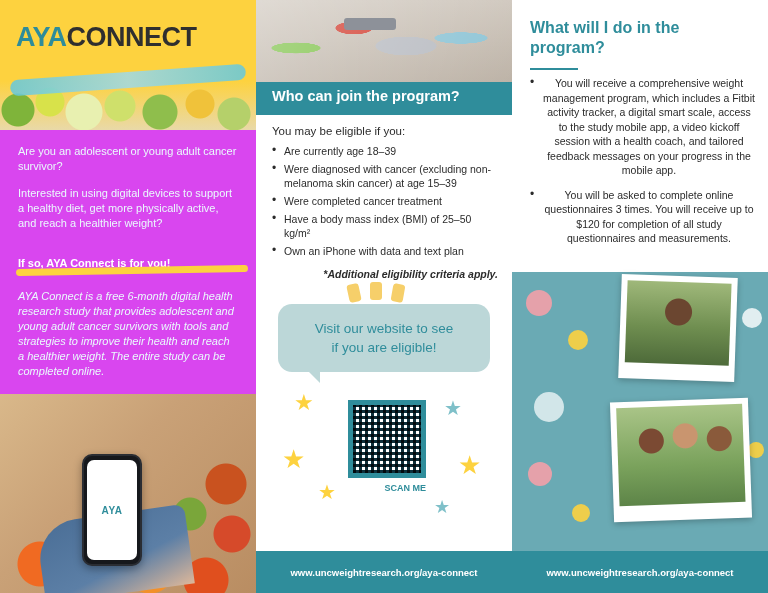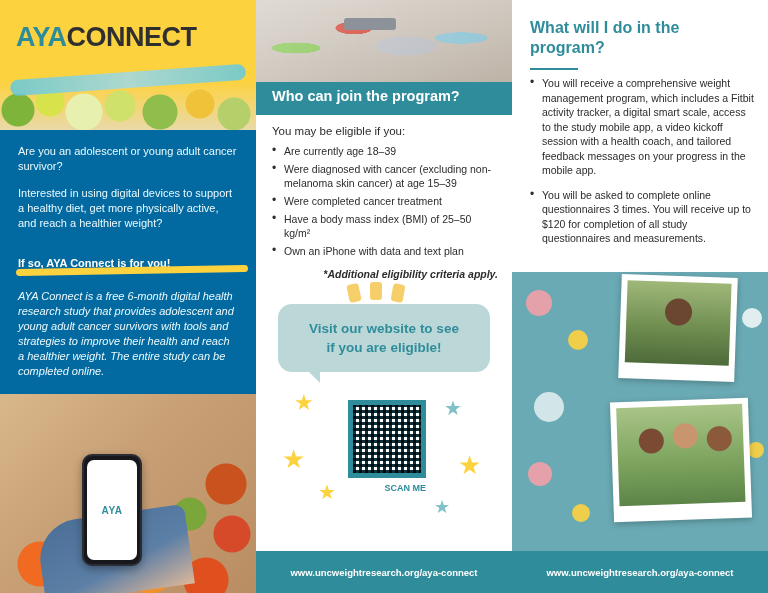--- a/index.html
+++ b/index.html
@@ -49,21 +49,21 @@
   }
   .brand-photo .ribbon {
     position: absolute; left: 10px; top: 10px; width: 236px; height: 16px;
     background: linear-gradient(90deg,#64c8dd,#9fd9e7,#64c8dd);
     border-radius: 8px; opacity: .85;
     transform: rotate(-4deg);
   }
   .teal-block {
     position: absolute; left: 0; top: 130px;
     width: 256px; height: 264px;
-    background: #0369a1;
+    background: #d946ef;
     color: #ffffff;
     padding: 14px 18px 10px 18px;
   }
   .teal-block p {
     font-size: 11px; line-height: 15px; margin-bottom: 12px; color: #eafafd;
   }
   .ifso {
     font-size: 11px; font-weight: 700; color: #ffffff;
     margin: 14px 0 18px 0; position: relative; display: inline-block;
   }
@@ -166,21 +166,21 @@
     width: 212px; height: 68px;
     background: #bcd7d8; border-radius: 14px;
     display: flex; align-items: center; justify-content: center;
     text-align: center;
   }
   .speech::after {
     content: ""; position: absolute; left: 28px; bottom: -11px;
     border-left: 14px solid transparent; border-right: 0 solid transparent;
     border-top: 14px solid #bcd7d8;
   }
-  .speech-text { color: #2f8d9b; font-size: 13.5px; font-weight: 700; line-height: 19px; }
+  .speech-text { color: #2f8d9b; font-size: 13.5px; font-weight: 400; line-height: 19px; }
 
   .qr-wrap {
     position: absolute; left: 92px; top: 400px;
     width: 78px; height: 78px; background: #2f8d9b;
     padding: 5px;
   }
   .qr {
     width: 100%; height: 100%;
     background-color:#ffffff;
     background-image:
@@ -215,21 +215,21 @@
   }
   .right-rule {
     position: absolute; left: 18px; top: 68px; width: 48px; height: 2px;
     background: #2f8d9b;
   }
   .right-list {
     position: absolute; left: 18px; top: 76px; width: 226px; list-style: none;
   }
   .right-list li {
     position: relative; padding-left: 12px;
-    font-size: 10.5px; line-height: 14.5px; margin-bottom: 10px; color: #2b2b2b;
+    font-size: 10.5px; line-height: 14.5px; margin-bottom: 10px; color: #2b2b2b; text-align: center;
   }
   .right-list li::before {
     content: "•"; position: absolute; left: 0; top: -1px; font-size: 12px;
   }
   .right-teal-panel {
     position: absolute; left: 0; top: 272px; width: 256px; height: 279px;
     background: #6aaab4;
   }
   .polaroid {
     position: absolute; background: #ffffff; padding: 6px 6px 16px 6px;

